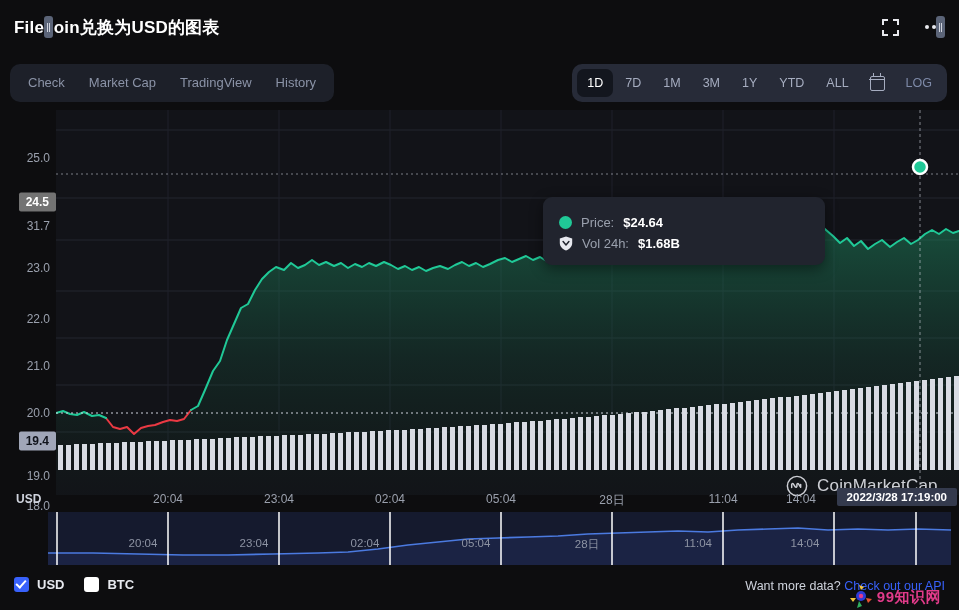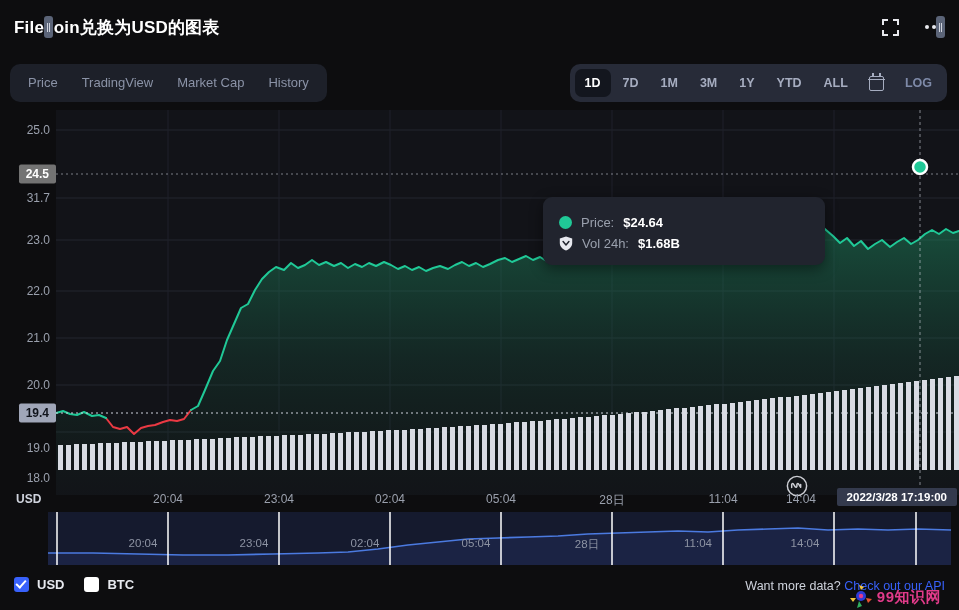--- a/index.html
+++ b/index.html
@@ -57,21 +57,21 @@
 
   
   .range-pill {
     position: absolute; right: 12px; top: 64px;
     height: 38px; padding: 0 5px;
     background: #272b38; border-radius: 10px;
     display: flex; align-items: center; gap: 2px;
   }
   .range-pill .rb {
     padding: 0 10px; height: 28px; line-height: 28px;
-    font-size: 12.5px; font-weight: bold; color: #a6adc0;
+    font-size: 12.5px; font-weight: normal; color: #a6adc0;
     border-radius: 7px; cursor: pointer; white-space: nowrap;
   }
   .range-pill .rb.active { background: #13161e; color: #ffffff; }
   .range-pill .rb.cal { padding: 0 9px; display:flex; align-items:center; }
   .cal-ic { width: 15px; height: 15px; border: 1.6px solid #a6adc0; border-radius: 2px; position: relative; }
   .cal-ic::before {
     content:""; position:absolute; left:-1.6px; right:-1.6px; top:2px; height:1.6px; background:#a6adc0;
   }
   .cal-ic::after {
     content:""; position:absolute; left:2px; top:-4px; width:1.6px; height:3px; background:#a6adc0;
@@ -85,20 +85,21 @@
     width: 959px; height: 385px;
   }
   .yaxis {
     position: absolute; left: 0; top: 0; width: 56px; height: 385px;
   }
   .ytick {
     position: absolute; right: 6px;
     font-size: 12px; color: #9aa0ad;
     transform: translateY(-50%);
     white-space: nowrap;
+    margin-top: 28px;
   }
   .ytick.badge {
     right: 0; padding: 2px 7px 3px 7px; border-radius: 2px;
     font-weight: bold; color: #ffffff; background: #737373;
   }
   .ytick.badge.ref { background: #a0a6b8; color: #11141c; }
   .plot {
     position: absolute; left: 56px; top: 0; right: 0; height: 385px;
     background: #121318;
     overflow: hidden;
@@ -205,23 +206,23 @@
     <div class="icon-btn">
       <span class="dots-ic">
           <b></b>
           <b></b>
           <b></b>
         </span>
     </div>
   </div>
 
   <div class="tabs-pill">
-    <div class="tab">Price</div>
+    <div class="tab">Check</div>
+    <div class="tab">Market Cap</div>
     <div class="tab">TradingView</div>
-    <div class="tab">Market Cap</div>
     <div class="tab">History</div>
   </div>
 
   <div class="range-pill">
     <div class="rb active">1D</div>
     <div class="rb">7D</div>
     <div class="rb">1M</div>
     <div class="rb">3M</div>
     <div class="rb">1Y</div>
     <div class="rb">YTD</div>
@@ -407,20 +408,21 @@
           <rect x="898" y="266" width="5" height="94"></rect>
         </g>
       </svg>
     </div>
 
     <div class="cmc">
       <svg width="22" height="22" viewBox="0 0 24 24">
         <circle cx="12" cy="12" r="10.5" fill="none" stroke="#e7e9ef" stroke-width="1.6"></circle>
         <path d="M6.2 13.6 L6.2 10.2 A1 1 0 0 1 7.9 9.6 L10.2 13.1 A1 1 0 0 0 11.9 12.5 L11.9 10.3 A1 1 0 0 1 13.6 9.7 L16 13.4 L16 10.4" fill="none" stroke="#e7e9ef" stroke-width="1.6" stroke-linecap="round" stroke-linejoin="round"></path>
       </svg>
+      <span class="cmc-txt">CoinMarketCap</span>
     </div>
 
     <div class="tooltip" style="left:543px; top:87px;">
       <div class="tt-row">
         <span class="dot-green"></span>
         <span class="tt-lbl">Price:</span>
         <span class="tt-val">$24.64</span>
       </div>
       <div class="tt-row">
         <svg class="shield" viewBox="0 0 14 15">

